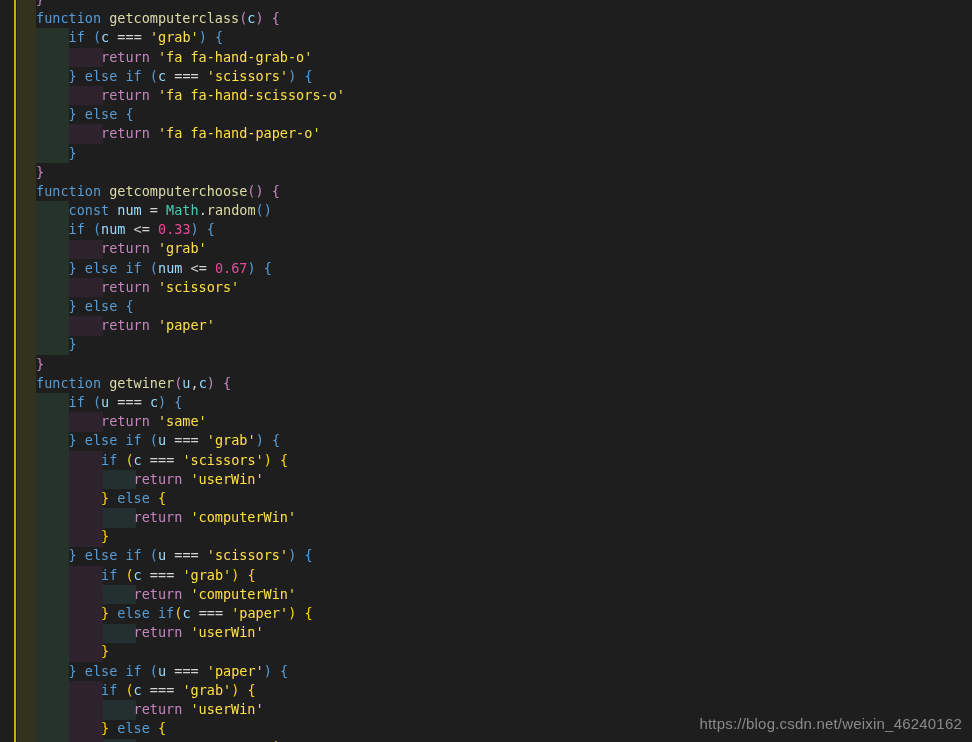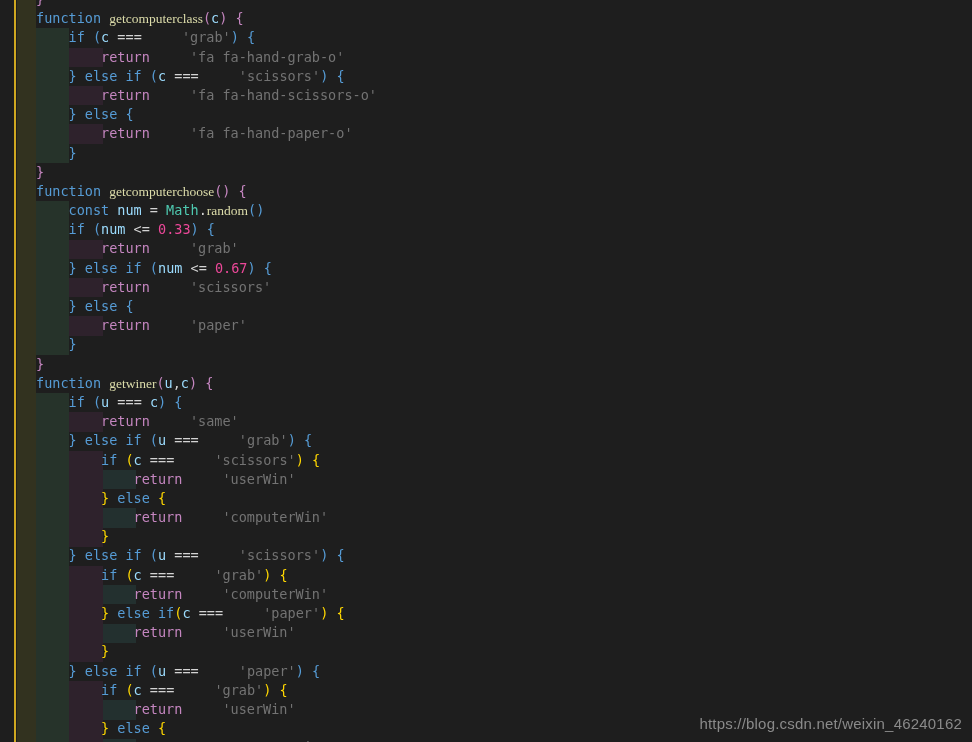--- a/index.html
+++ b/index.html
@@ -43,23 +43,23 @@
   .ln{
     height:19.2px;
     padding-left:36px;
     white-space:pre;
     color:#d4d4d4;
   }
 
   
   .kw   {color:#569cd6;}  
   .ret  {color:#c586c0;}  
-  .fn   {color:#dcdcaa;font-family:Liberation Serif, serif;}  
+  .fn   {color:#dcdcaa;}  
   .var  {color:#9cdcfe;}  
-  .str  {color:#737373;margin-left:32px;}  
+  .str  {color:#fde047;}  
   .num  {color:#ec4899;}  
   .op   {color:#d4d4d4;}  
   .cls  {color:#4ec9b0;}  
   .b1   {color:#c586c0;}  
   .b2   {color:#569cd6;}  
   .b3   {color:#ffd700;}  
 
   
   .watermark{
     position:absolute;

